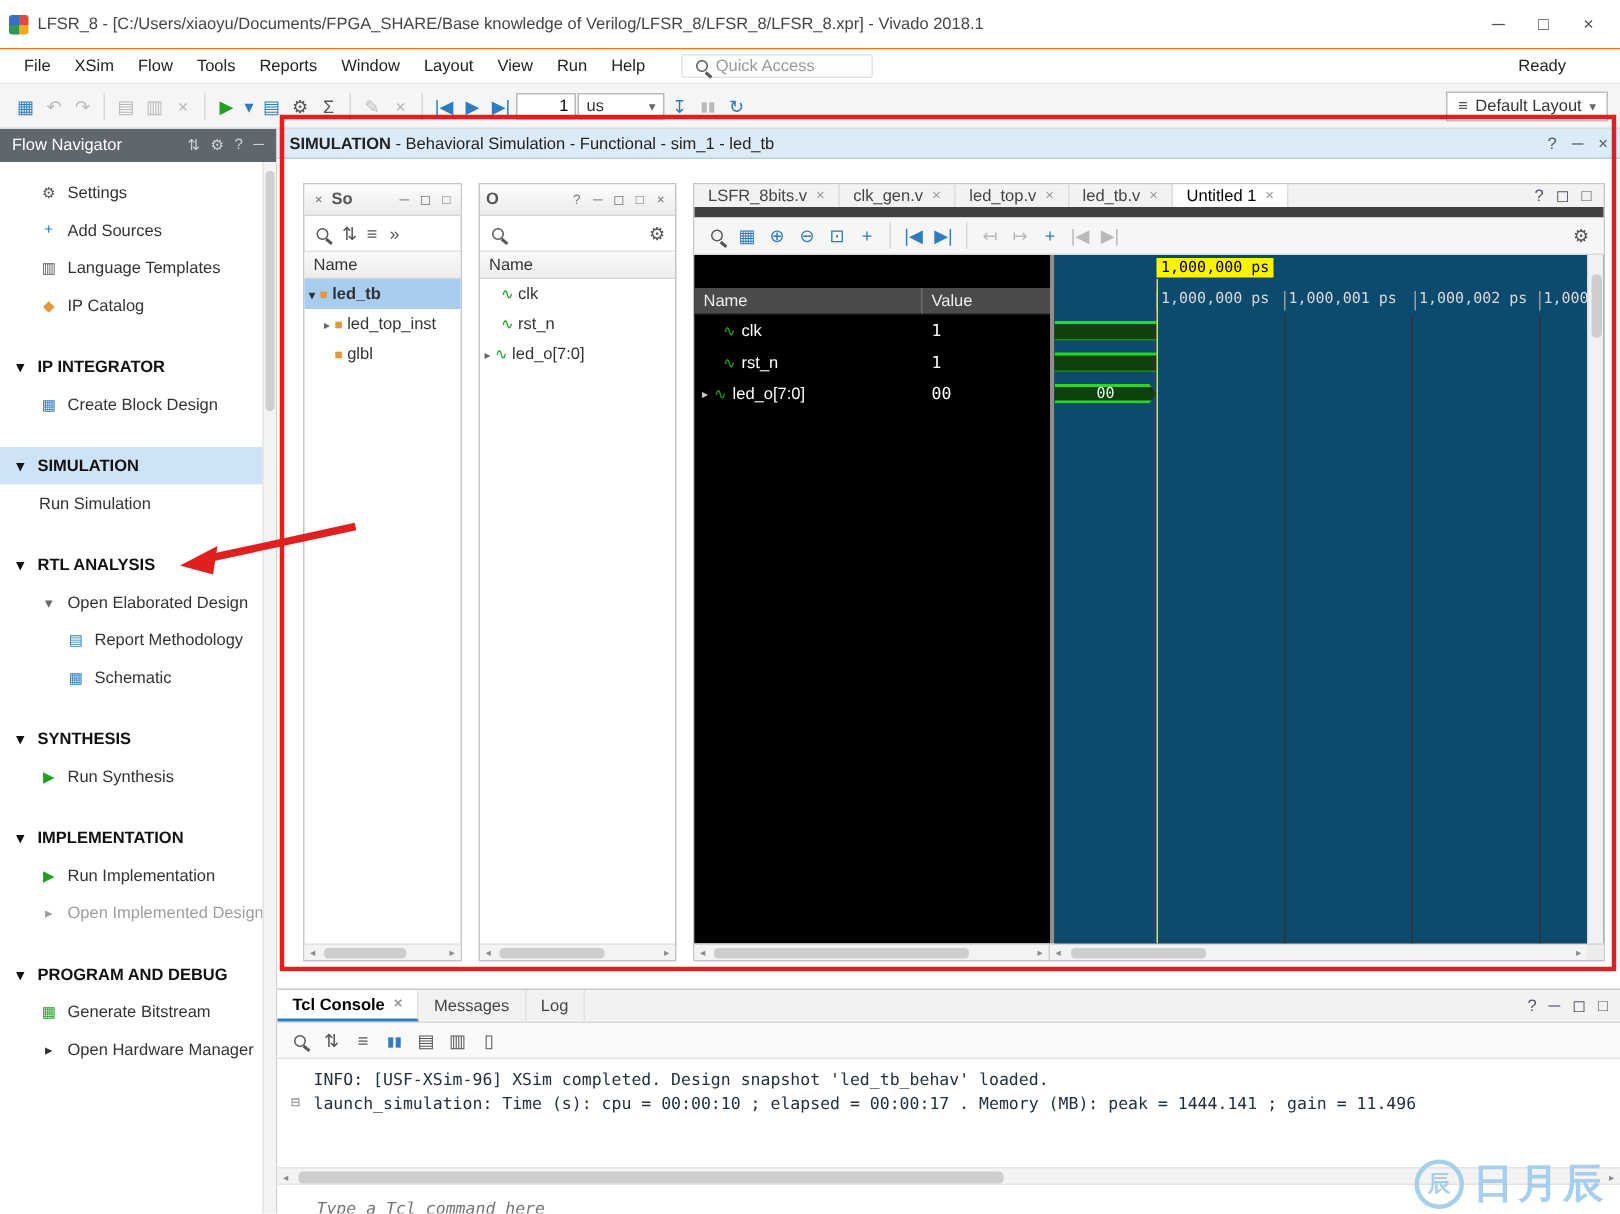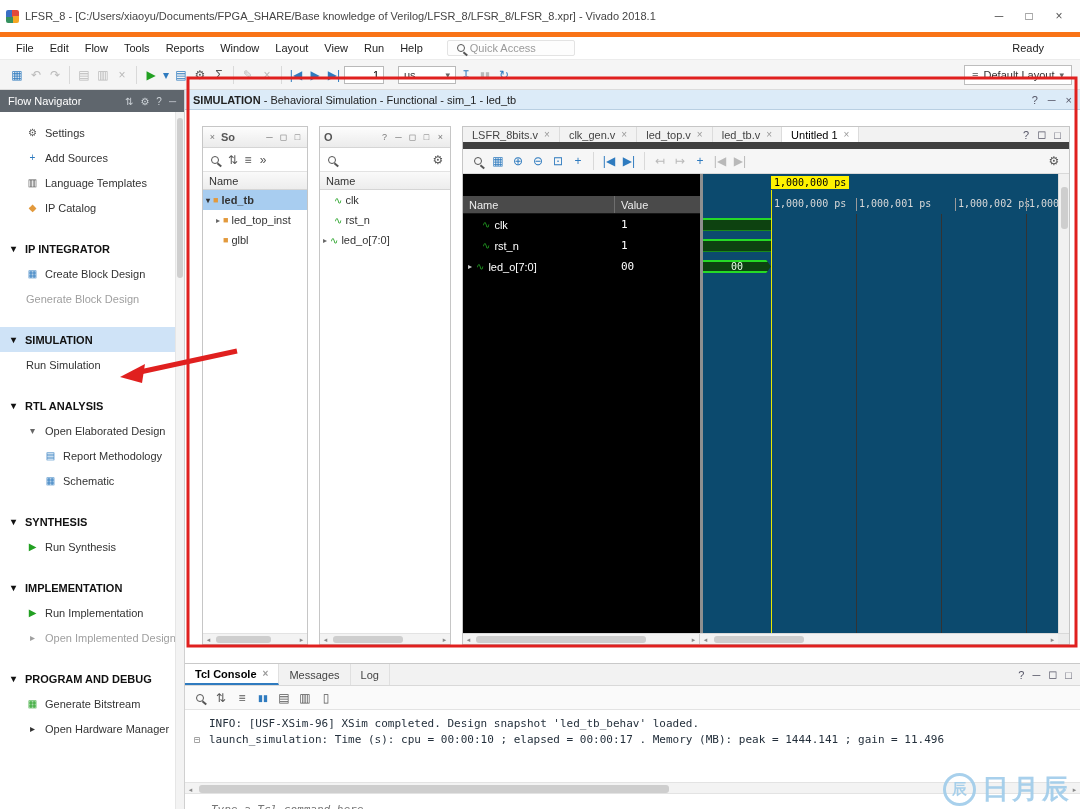--- a/index.html
+++ b/index.html
@@ -4,33 +4,33 @@
 <style>
 *{box-sizing:border-box;margin:0;padding:0}
 html,body{width:1080px;height:809px;overflow:hidden}
 body{font-family:"Liberation Sans",sans-serif;font-size:11px;color:#333;background:#fff;position:relative}
 .c-blue{color:#2f7bbf}.c-green{color:#22a022}.c-gray{color:#b9b9b9}.c-dark{color:#555}.c-or{color:#e2993c}
 .ico{display:inline-block;min-width:18px;text-align:center;font-size:12px;line-height:18px}
 .sep{width:1px;height:18px;background:#d9d9d9;margin:0 4px}
 .mag{width:8px;height:8px;border:1.5px solid #555;border-radius:50%;display:inline-block;position:relative;margin:0 5px}
 .mag::after{content:"";position:absolute;width:5px;height:1.5px;background:#555;bottom:-3px;right:-4px;transform:rotate(40deg)}
 
-.tbar{height:16px;display:flex;align-items:center;padding:16px 6px;border-bottom:5px solid #f97316;background:#fff}
+.tbar{height:16px;display:flex;align-items:center;padding:16px 6px;border-bottom:1px solid #f97316;background:#fff}
 .vlogo{width:13px;height:13px;margin-right:6px;background:conic-gradient(#e2493b 0 25%,#f5a623 0 50%,#35915f 0 75%,#3a6fc4 0);border-radius:2px}
 .ttl{font-size:11px;color:#454545;flex:1;white-space:nowrap;overflow:hidden}
 .wctl{width:30px;text-align:center;color:#555;font-size:12px}
 
 .menubar{height:23px;display:flex;align-items:center;background:#fff;border-bottom:1px solid #ececec;padding:0 8px}
 .mitem{padding:2px 8px;color:#222}
 .qa{display:flex;align-items:center;margin-left:16px;padding:1px 4px;width:128px;color:#9a9a9a;border:1px solid #e3e3e3;border-radius:2px;background:#fdfdfd}
 .ready{margin-left:auto;padding-right:28px;color:#222}
 
 .toolbar{height:30px;display:flex;align-items:center;background:#f5f5f5;border-bottom:1px solid #dcdcdc;padding:0 8px;gap:1px}
 .tinput{width:40px;height:18px;border:1px solid #b9b9b9;text-align:right;padding:0 4px;background:#fff;font-size:11px;font-family:"Liberation Sans",sans-serif}
-.tselect{width:58px;height:18px;border:1px solid #b9b9b9;display:flex;align-items:center;justify-content:space-between;padding:0 5px;background:#fff;margin-left:13px}
+.tselect{width:58px;height:18px;border:1px solid #b9b9b9;display:flex;align-items:center;justify-content:space-between;padding:0 5px;background:#fff;margin-left:0}
 .layoutsel{margin-left:auto;border:1px solid #bdbdbd;height:20px;display:flex;align-items:center;gap:5px;padding:0 7px;background:#fff}
 
 .content{display:flex;height:734px}
 .sidebar{width:185px;display:flex;flex-direction:column;border-right:1px solid #d0d0d0;background:#fff}
 .sbhead{height:22px;background:#5f666d;color:#fff;display:flex;align-items:center;padding:0 8px}
 .sbicons{margin-left:auto;display:flex;gap:7px;color:#cdd3d8;font-size:10px}
 .sbbody{flex:1;position:relative;padding-top:8px;overflow:hidden}
 .nav-item{height:25px;display:flex;align-items:center;padding-left:26px;gap:6px;color:#333}
 .nav-item.dis{color:#9f9f9f}
 .nav-sub{padding-left:44px}
@@ -116,21 +116,21 @@
 <div class="tbar">
   <span class="vlogo"></span>
   <span class="ttl">LFSR_8 - [C:/Users/xiaoyu/Documents/FPGA_SHARE/Base knowledge of Verilog/LFSR_8/LFSR_8/LFSR_8.xpr] - Vivado 2018.1</span>
   <span class="wctl">─</span>
   <span class="wctl">□</span>
   <span class="wctl">×</span>
 </div>
 
 <div class="menubar">
   <span class="mitem">File</span>
-  <span class="mitem">Edit</span>
+  <span class="mitem">XSim</span>
   <span class="mitem">Flow</span>
   <span class="mitem">Tools</span>
   <span class="mitem">Reports</span>
   <span class="mitem">Window</span>
   <span class="mitem">Layout</span>
   <span class="mitem">View</span>
   <span class="mitem">Run</span>
   <span class="mitem">Help</span>
   <span class="qa">
     <span class="mag"></span>
@@ -205,23 +205,20 @@
         <span>IP Catalog</span>
       </div>
 
       <div class="nav-sec">
         <span class="nico">▾</span>
         <span>IP INTEGRATOR</span>
       </div>
       <div class="nav-item">
         <span class="nico c-blue">▦</span>
         <span>Create Block Design</span>
-      </div>
-      <div class="nav-item dis">
-        <span>Generate Block Design</span>
       </div>
 
       <div class="nav-sec sel">
         <span class="nico">▾</span>
         <span>SIMULATION</span>
       </div>
       <div class="nav-item">
         <span>Run Simulation</span>
       </div>
 
@@ -453,21 +450,21 @@
                     <span>led_o[7:0]</span>
                   </span>
                 <span class="nvval">00</span>
               </div>
             </div>
             <div class="wdiv"></div>
             <div class="canvas">
               <span class="curlabel">1,000,000 ps</span>
               <span class="tick" style="left:68px">1,000,000 ps</span>
               <span class="tick" style="left:153px">1,000,001 ps</span>
-              <span class="tick" style="left:252px">1,000,002 ps</span>
+              <span class="tick" style="left:240px">1,000,002 ps</span>
               <span class="tick" style="left:323px">1,000,</span>
               <div class="grid" style="left:153px"></div>
               <div class="grid" style="left:238px"></div>
               <div class="grid" style="left:323px"></div>
               <div class="curline"></div>
               <div class="sig" style="top:44px"></div>
               <div class="sig" style="top:65px"></div>
               <div class="bus" style="top:86px">
                 <span>00</span>
               </div>

